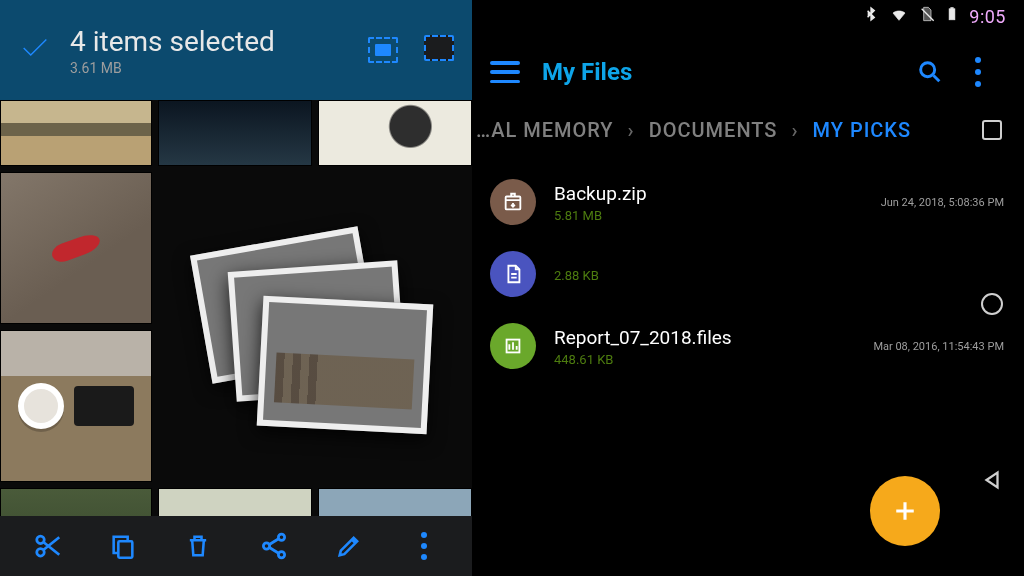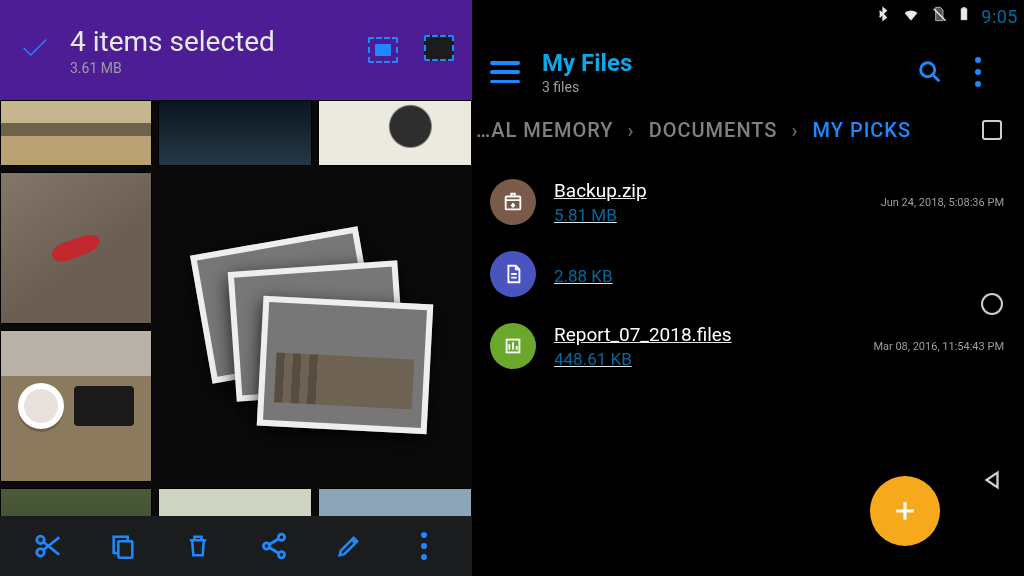--- a/index.html
+++ b/index.html
@@ -5,21 +5,21 @@
   * { box-sizing: border-box; margin: 0; padding: 0; }
   html, body { width: 1024px; height: 576px; overflow: hidden; background: #000; font-family: Roboto, "Segoe UI", Arial, sans-serif; }
   body { display: flex; }
 
   
   .left {
     width: 472px; height: 576px; position: relative; background: #0a0a0a;
     display: flex; flex-direction: column;
   }
   .left-header {
-    height: 100px; background: #4c1d95; display: flex; align-items: center; padding: 0 18px;
+    height: 100px; background: #0c4a6e; display: flex; align-items: center; padding: 0 18px;
   }
   .check-icon svg { stroke: #1e88ff; }
   .sel-text { margin-left: 18px; flex: 1; }
   .sel-title { color: #e8e8e8; font-size: 28px; font-weight: 400; }
   .sel-sub { color: #9e9e9e; font-size: 14px; margin-top: 2px; }
   .hdr-tools { display: flex; gap: 30px; align-items: center; }
   .dashed-box, .dashed-box2 {
     width: 30px; height: 26px; border: 2.5px dashed #1e88ff; border-radius: 2px;
     position: relative;
   }
@@ -95,21 +95,21 @@
   .dots3 { display:flex; flex-direction:column; gap:5px;}
   .dots3 span{width:6px;height:6px;border-radius:50%;background:#1e88ff;}
 
   
   .right {
     flex:1; height:576px; background:#000; position:relative; color:#e6e6e6;
     display:flex; flex-direction:column;
   }
   .statusbar {
     height:32px; display:flex; align-items:center; justify-content:flex-end;
-    gap:10px; padding-right:6px; color:#0369a1; font-size:18px;
+    gap:10px; padding-right:18px; color:#f0abfc; font-size:18px;
   }
   .statusbar svg{stroke:#eaeaea;fill:#eaeaea;}
   .sb-clock { font-weight:400; letter-spacing:.5px; }
 
   .appbar {
     height:80px; display:flex; align-items:center; padding:0 22px 0 18px;
   }
   .hamburger { width:30px; height:22px; display:flex; flex-direction:column; justify-content:space-between; margin-right:22px;}
   .hamburger span{height:3.5px;background:#1e88ff;border-radius:2px;}
   .ab-title { flex:1; }
@@ -128,23 +128,23 @@
   .crumbs .sep{color:#666;}
   .crumbs .active{color:#1e88ff;}
 
   .filelist { flex:1; padding: 0 0 0 18px; }
   .row { display:flex; align-items:center; height:72px; gap:18px; padding-right:20px;}
   .ficon{width:46px;height:46px;border-radius:50%;display:flex;align-items:center;justify-content:center;}
   .f1{background:#7a5b4a;}
   .f2{background:#4a54bf;}
   .f3{background:#6aa82b;}
   .ficon svg{stroke:#fff;fill:none;stroke-width:2;}
-  .ftxt{flex:1;text-decoration:underline;}
+  .ftxt{flex:1;}
   .fname{color:#fff;font-size:19px;}
-  .fsize{color:#0369a1;font-size:17px;margin-top:3px;}
+  .fsize{color:#4d7c0f;font-size:13px;margin-top:3px;}
   .fdate{color:#9e9e9e;font-size:11px;text-align:right;min-width:190px;}
 
   .fab{
     position:absolute; right:84px; bottom:30px; width:70px;height:70px;border-radius:50%;
     background:#f6a91b; display:flex;align-items:center;justify-content:center;
     box-shadow:0 6px 16px #000a;
   }
   .fab svg{stroke:#fff;stroke-width:2.5;}
 
   
@@ -264,21 +264,20 @@
   </div>
 
   <div class="appbar">
     <div class="hamburger">
         <span></span>
         <span></span>
         <span></span>
       </div>
     <div class="ab-title">
       <div class="ab-h1">My Files</div>
-      <div class="ab-sub">3 files</div>
     </div>
     <div class="ab-tool">
       <svg class="search-ic" width="28" height="28" viewBox="0 0 24 24" fill="none">
           <circle cx="10" cy="10" r="6"></circle>
           <path d="M20 20l-5-5"></path>
         </svg>
     </div>
     <div class="ab-tool">
       <div class="dots3v">
           <span></span>

